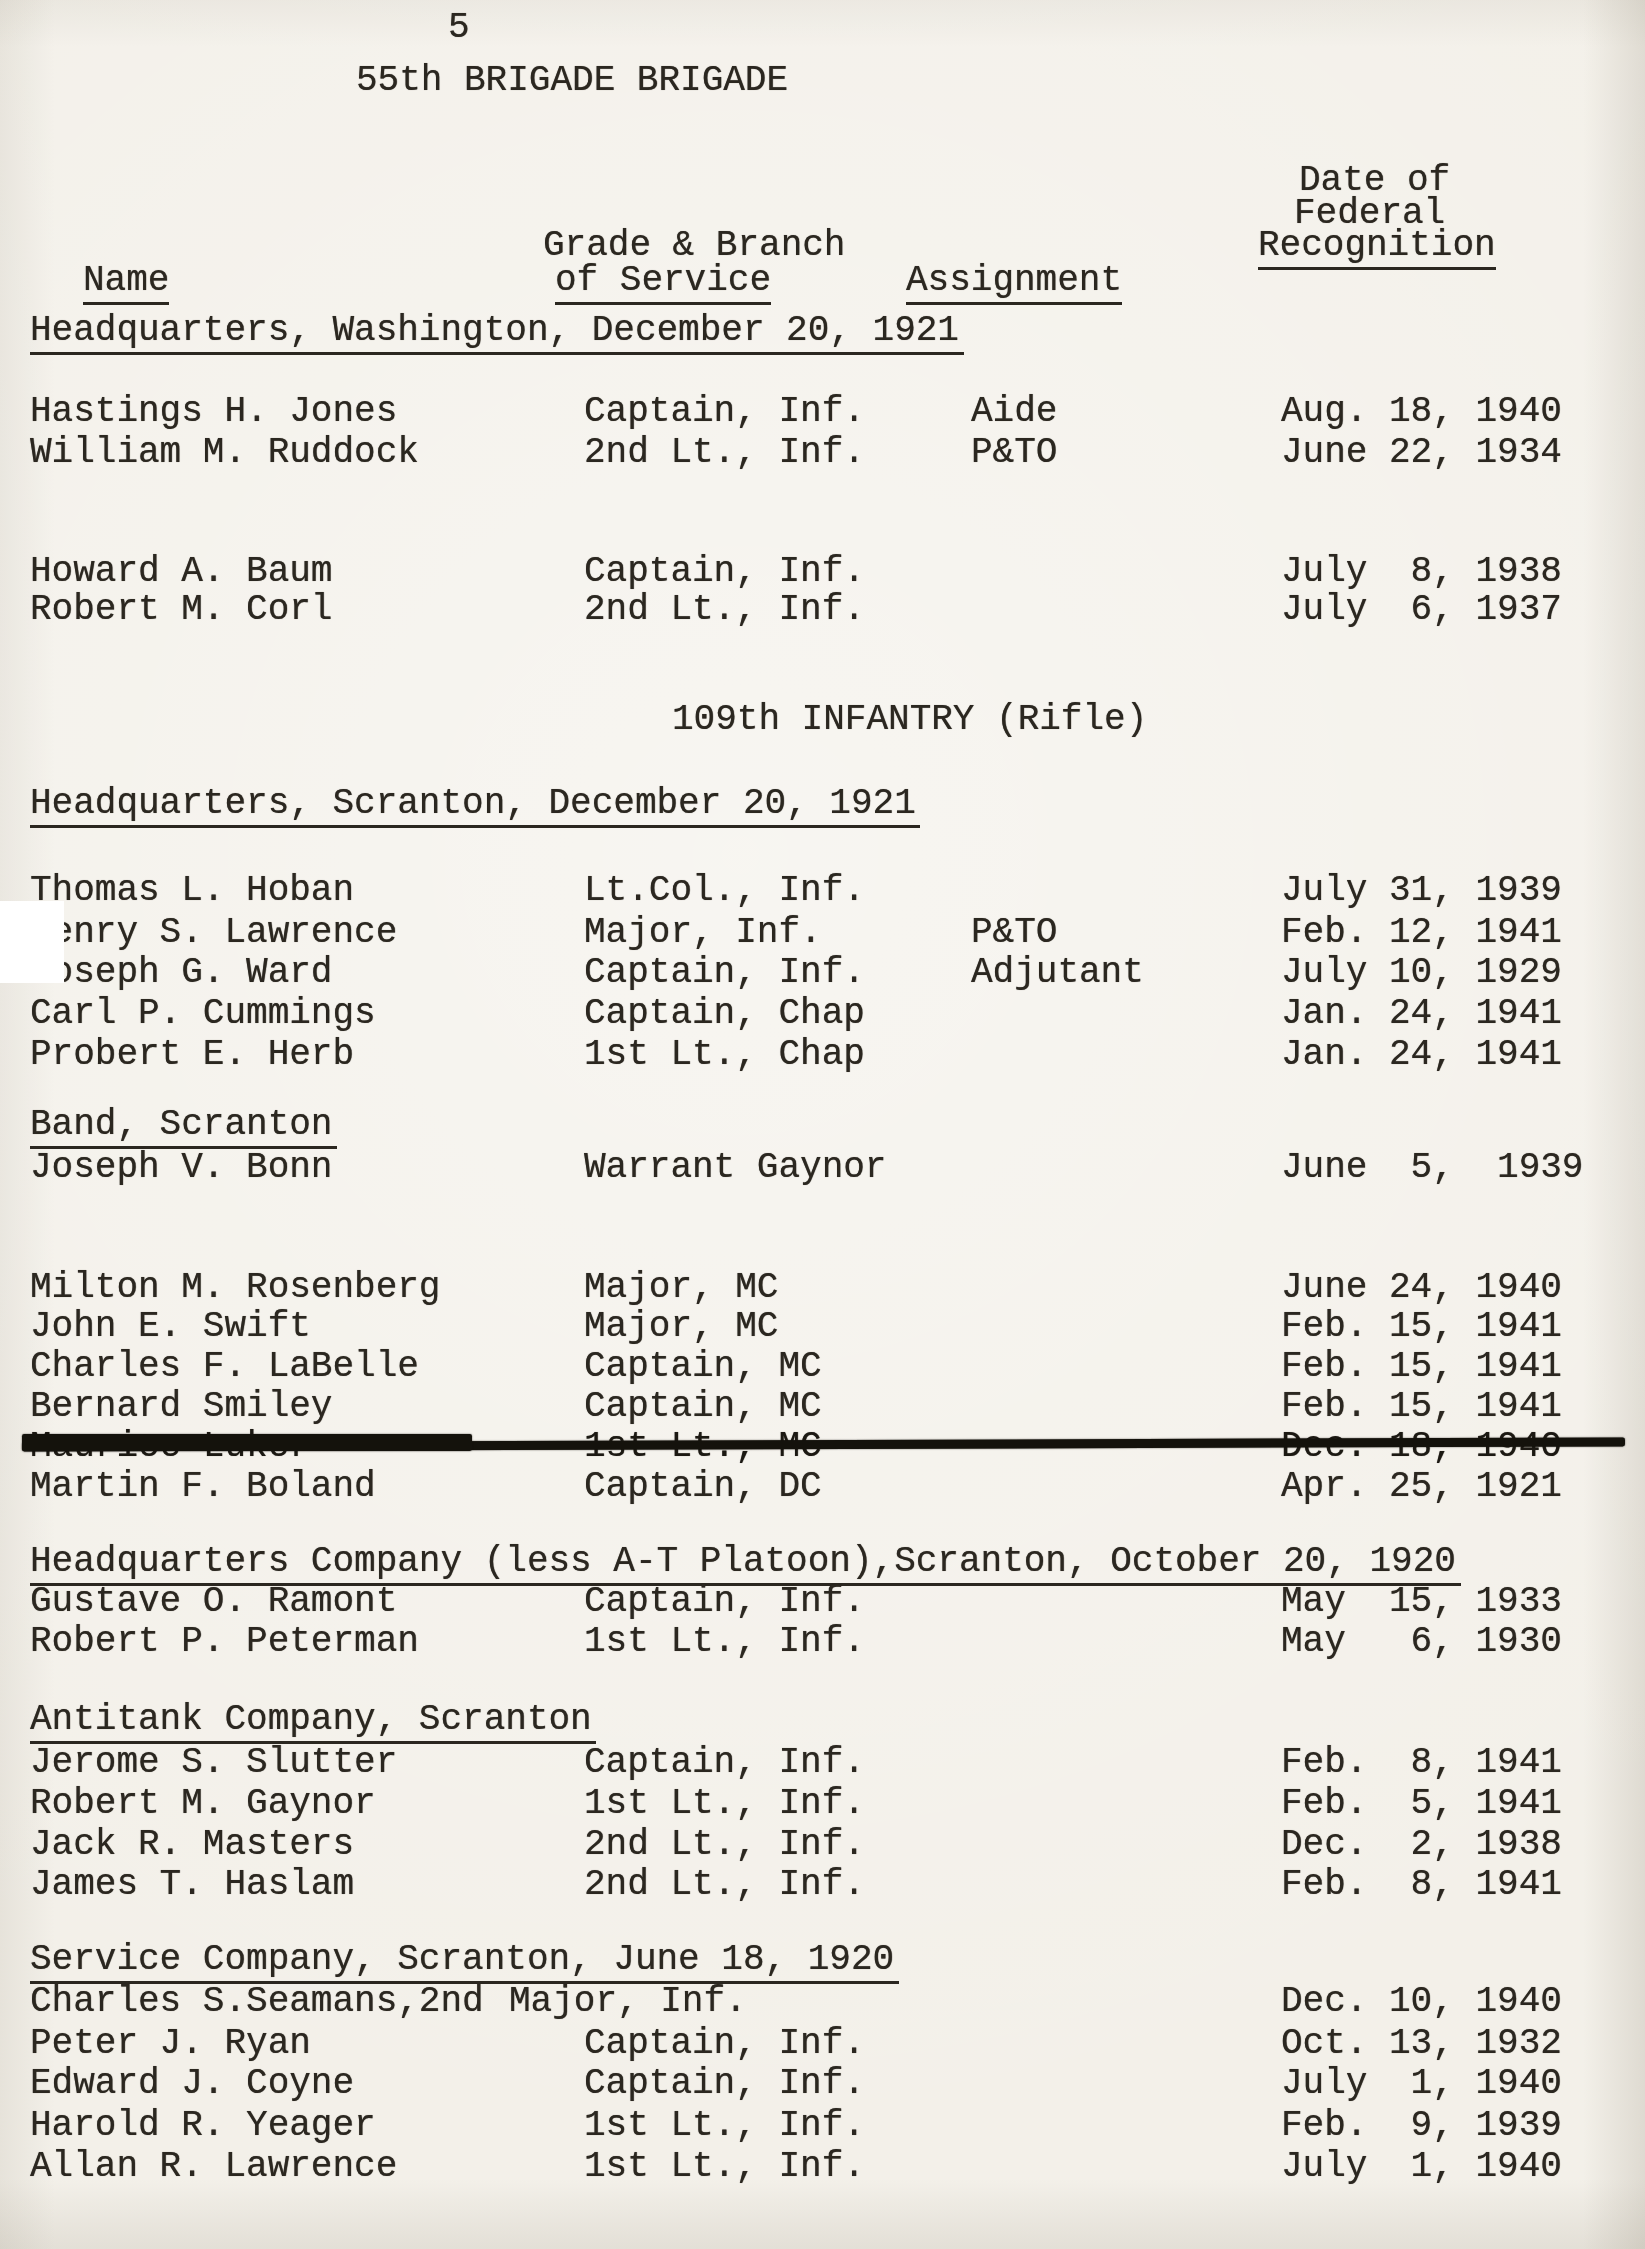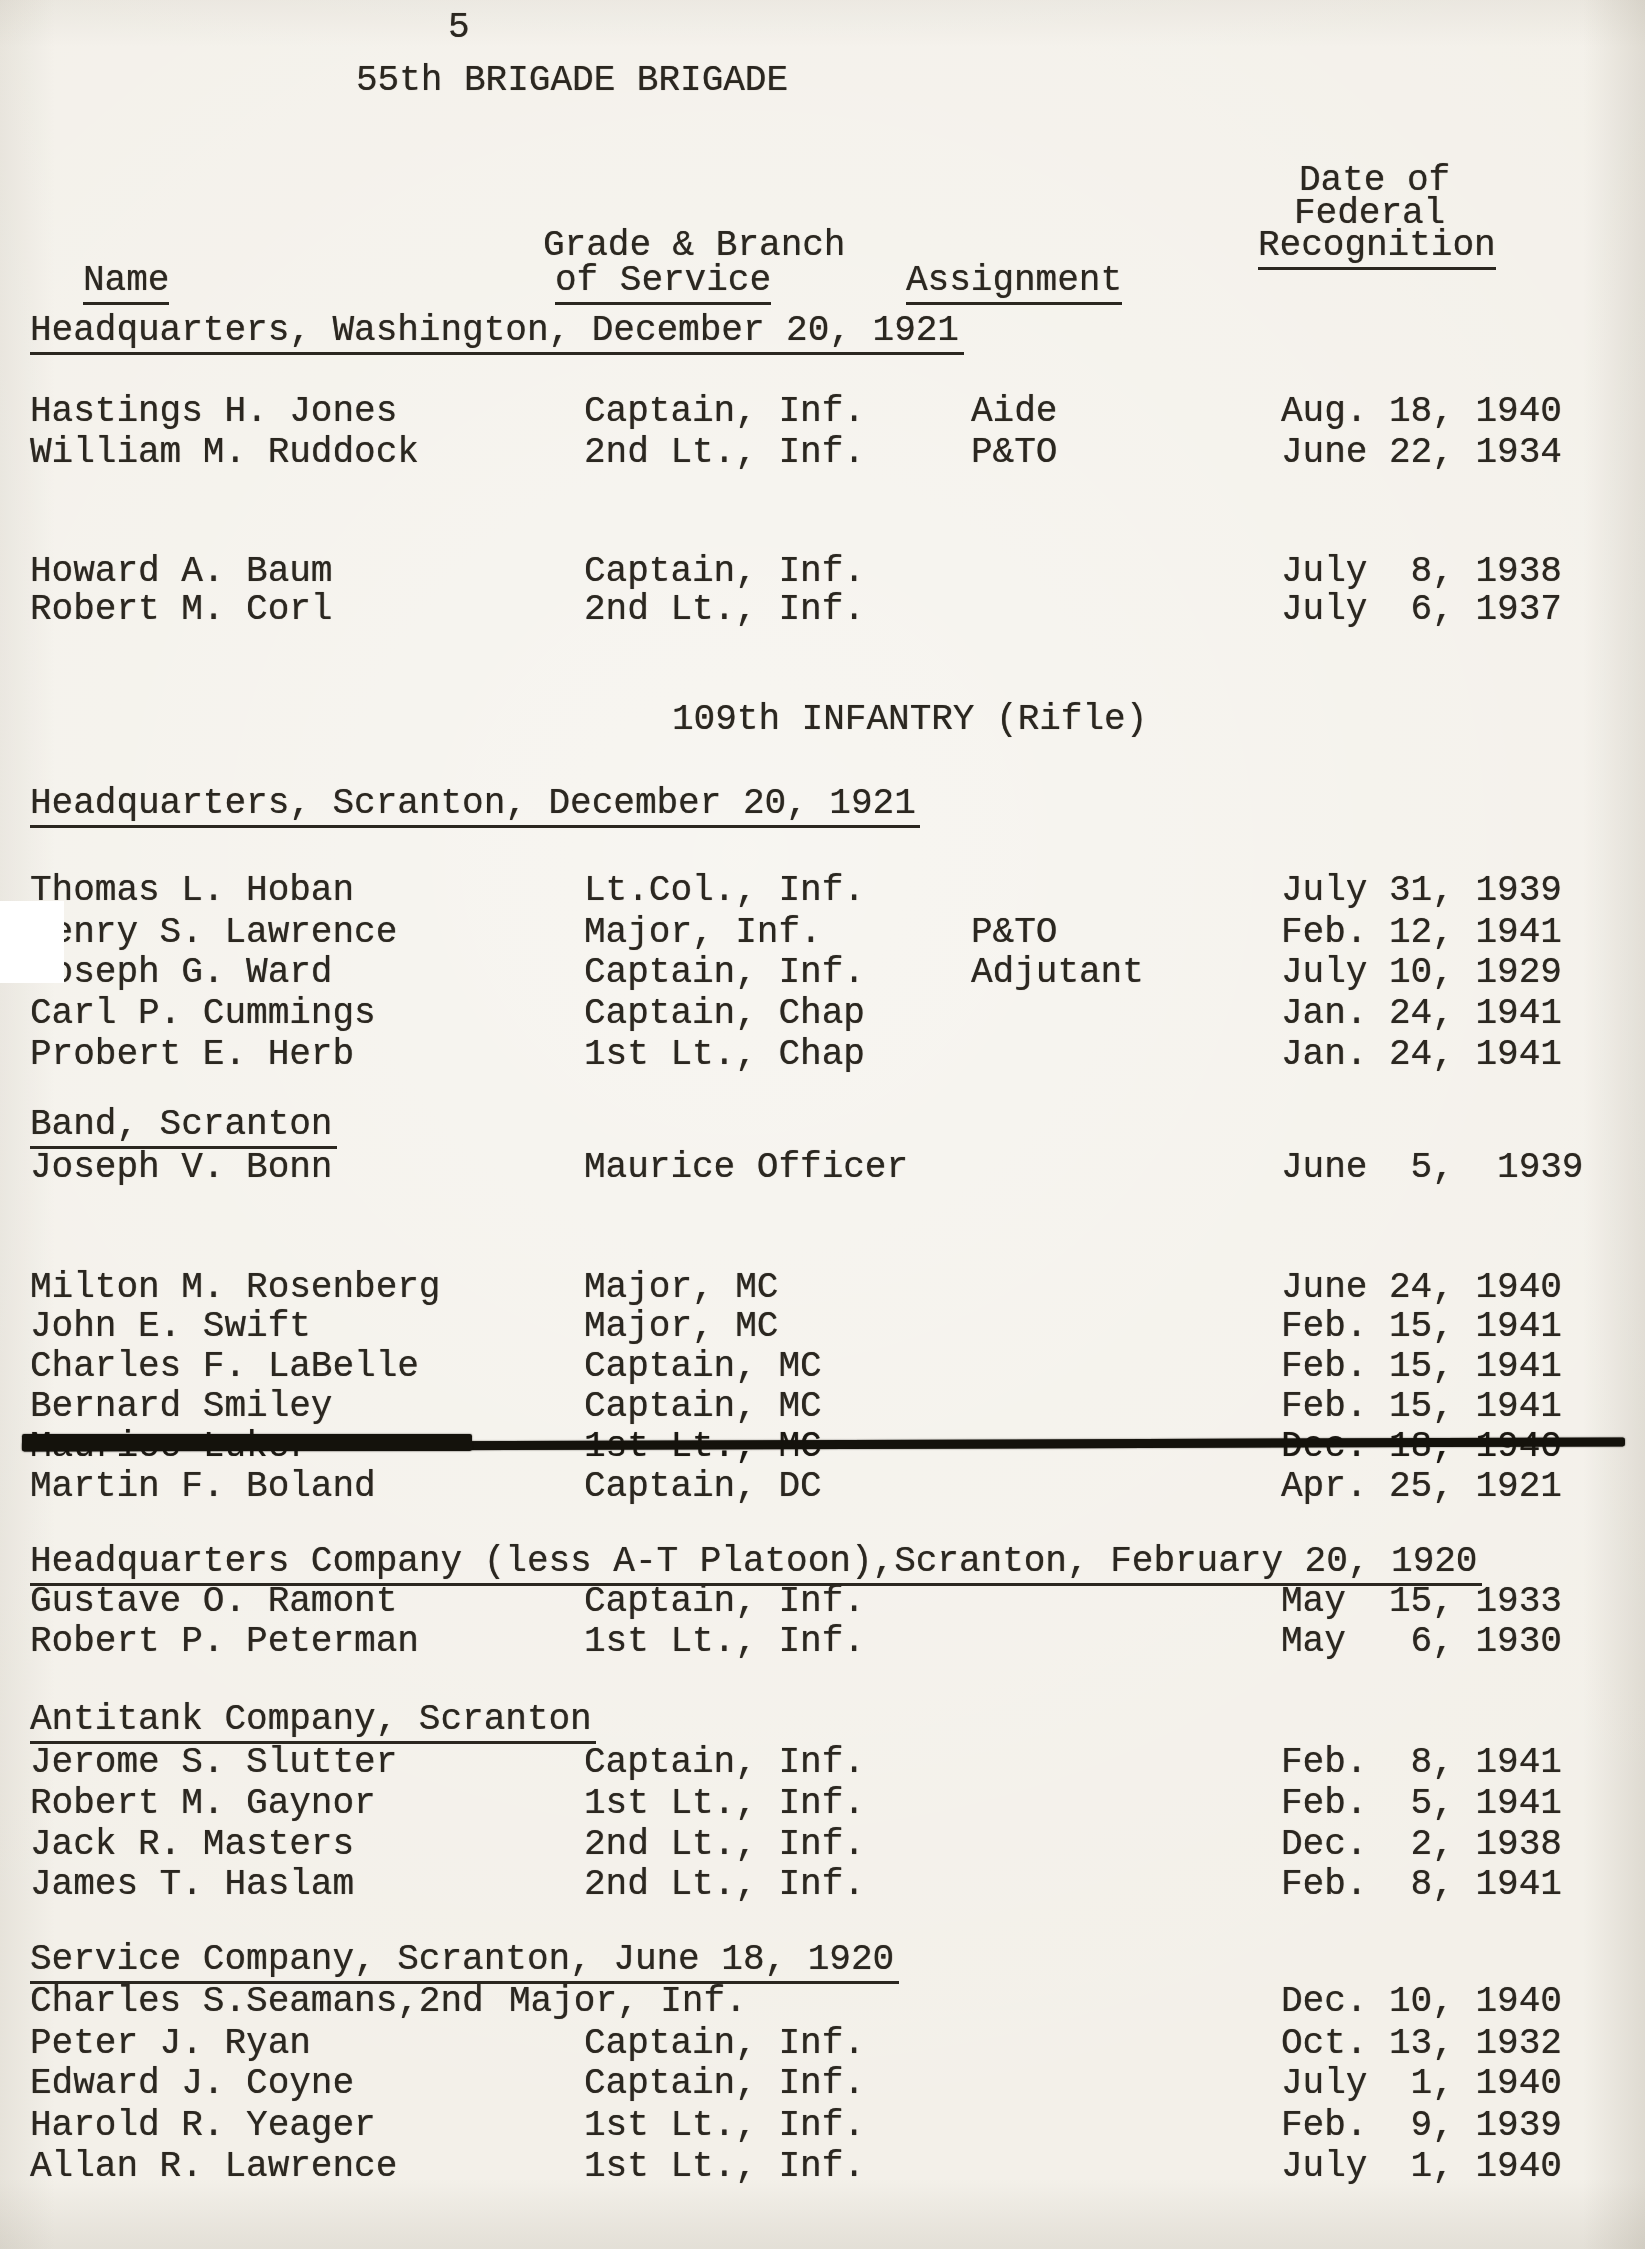--- a/index.html
+++ b/index.html
@@ -138,21 +138,21 @@
     <span class="c c-name">Probert E. Herb</span>
     <span class="c c-grade">1st Lt., Chap</span>
     <span class="c c-date">Jan. 24, 1941</span>
   </div>
 
   <div class="line" style="top:1105px">
     <span class="heading">Band, Scranton</span>
   </div>
   <div class="line" style="top:1148px">
     <span class="c c-name">Joseph V. Bonn</span>
-    <span class="c c-grade">Maurice Officer</span>
+    <span class="c c-grade">Warrant Gaynor</span>
     <span class="c c-date">June  5,  1939</span>
   </div>
 
   <div class="line" style="top:1268px">
     <span class="c c-name">Milton M. Rosenberg</span>
     <span class="c c-grade">Major, MC</span>
     <span class="c c-date">June 24, 1940</span>
   </div>
   <div class="line" style="top:1307px">
     <span class="c c-name">John E. Swift</span>
@@ -177,21 +177,21 @@
   </div>
   <div class="strike tilt" style="top:1440px;left:22px;width:1603px;height:8.6px"></div>
   <div class="strike" style="top:1434px;left:22px;width:450px;height:17px"></div>
   <div class="line" style="top:1467px">
     <span class="c c-name">Martin F. Boland</span>
     <span class="c c-grade">Captain, DC</span>
     <span class="c c-date">Apr. 25, 1921</span>
   </div>
 
   <div class="line" style="top:1542px">
-    <span class="heading">Headquarters Company (less A-T Platoon),Scranton, February 20, 1920</span>
+    <span class="heading">Headquarters Company (less A-T Platoon),Scranton, October 20, 1920</span>
   </div>
   <div class="line" style="top:1582px">
     <span class="c c-name">Gustave O. Ramont</span>
     <span class="c c-grade">Captain, Inf.</span>
     <span class="c c-date">May  15, 1933</span>
   </div>
   <div class="line" style="top:1622px">
     <span class="c c-name">Robert P. Peterman</span>
     <span class="c c-grade">1st Lt., Inf.</span>
     <span class="c c-date">May   6, 1930</span>

